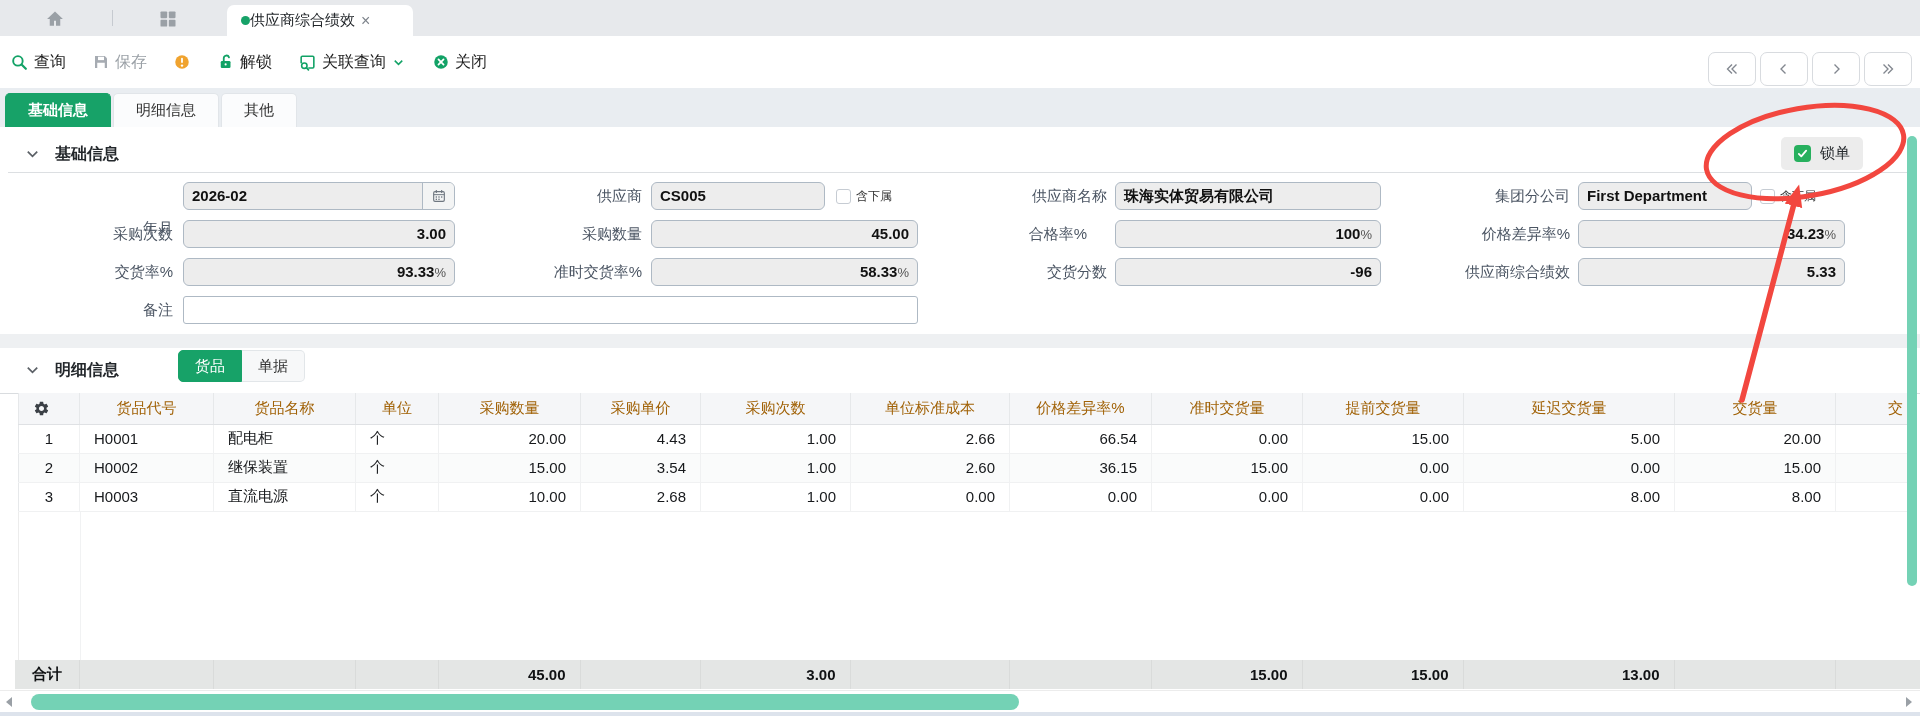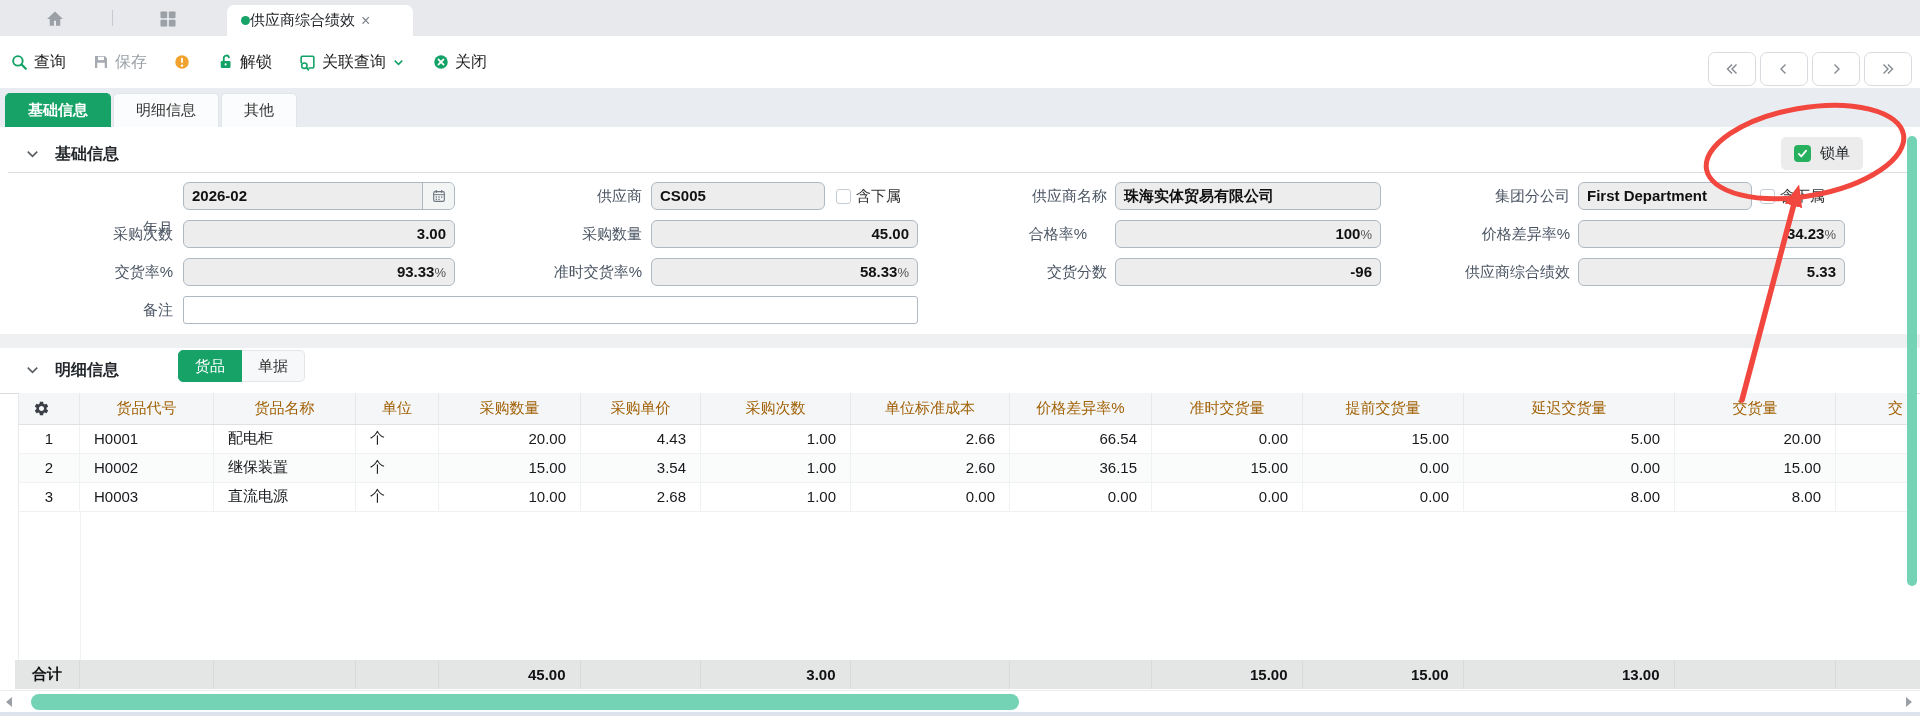--- a/index.html
+++ b/index.html
@@ -42,21 +42,21 @@
   
   .form{position:absolute;top:172px;left:0;right:0;height:162px;}
   .lbl{position:absolute;height:28px;line-height:28px;text-align:right;font-size:15px;color:#4b5563;white-space:nowrap;}
   .fld{position:absolute;height:28px;border:1px solid #aeb9c4;border-radius:6px;background:#ededed;font-size:15px;font-weight:bold;color:#111;line-height:26px;padding:0 8px;overflow:hidden;white-space:nowrap;}
   .fld.num{text-align:right;}
   .fld.editable{background:#ededed;}
   .fld .sfx{font-weight:normal;color:#555;font-size:13px;}
   .cal-btn{position:absolute;right:0;top:0;bottom:0;width:32px;border-left:1px solid #aeb9c4;background:#f3f4f4;display:flex;align-items:center;justify-content:center;cursor:pointer;}
   .cbx{position:absolute;display:flex;align-items:center;gap:5px;height:22px;cursor:pointer;}
   .cbx .box{width:15px;height:15px;background:#fff;border:1px solid #c6ccd3;border-radius:3px;}
-  .cbx .t{font-size:15px;color:#333;white-space:nowrap;}
+  .cbx .t{font-size:12px;color:#333;white-space:nowrap;}
   input.fld-input{position:absolute;height:28px;border:1px solid #aeb9c4;border-radius:3px;background:#fff;font-size:15px;padding:0 8px;font-family:inherit;}
 
   
   #f-ym-l{left:20px;top:10px;width:153px;margin-top:32px;}   #f-ym-i{left:183px;top:10px;width:272px;padding-right:36px;}
   #f-sup-l{left:460px;top:10px;width:182px;} #f-sup-i{left:651px;top:10px;width:174px;} #f-sup-cb{left:836px;top:13px;}
   #f-supn-l{left:920px;top:10px;width:187px;} #f-supn-i{left:1115px;top:10px;width:266px;}
   #f-grp-l{left:1380px;top:10px;width:190px;} #f-grp-i{left:1578px;top:10px;width:174px;} #f-grp-cb{left:1760px;top:13px;}
   #f-pc-l{left:20px;top:48px;width:153px;}   #f-pc-i{left:183px;top:48px;width:272px;}
   #f-pq-l{left:460px;top:48px;width:182px;}  #f-pq-i{left:651px;top:48px;width:267px;}
   #f-pr-l{left:900px;top:48px;width:187px;}  #f-pr-i{left:1115px;top:48px;width:266px;}

